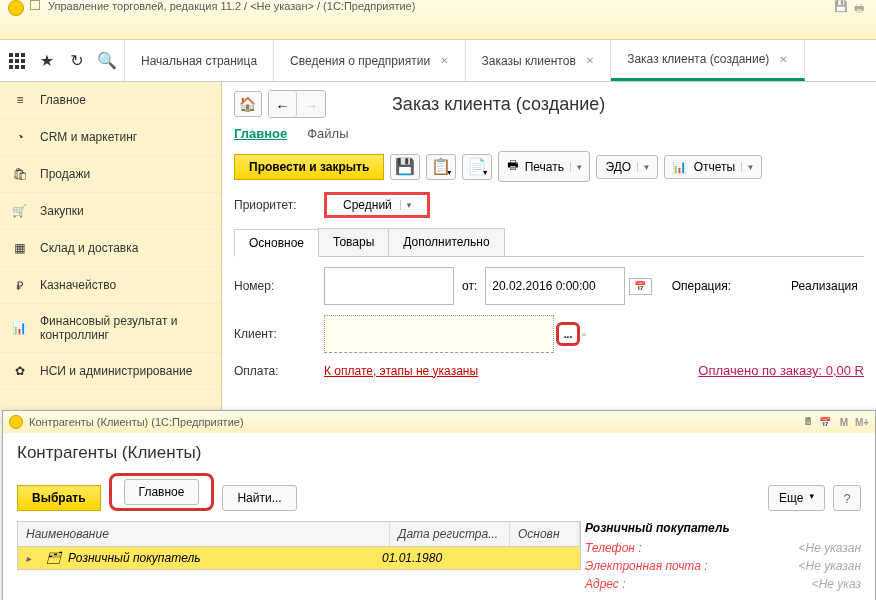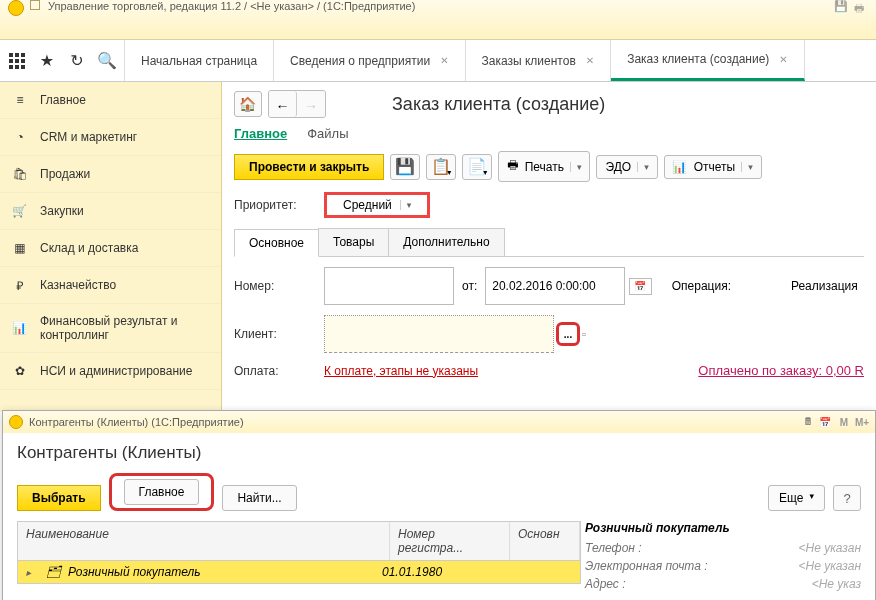--- a/index.html
+++ b/index.html
@@ -91,21 +91,21 @@
   .th2 { width: 120px; }
   .th3 { width: 70px; }
   .table-row { display: flex; background: #ffe85c; padding: 4px 8px; align-items: center; }
   .row-icon { width: 14px; margin-right: 6px; font-size: 10px; color: #666; }
   .row-icon2 { width: 16px; margin-right: 6px; }
   .td1 { flex: 1; }
   .td2 { width: 120px; }
   .td3 { width: 70px; }
   
   .detail-row { display: flex; margin: 4px 0; }
-  .detail-label { width: 140px; color: #737373; }
+  .detail-label { width: 140px; color: #ef4444; }
   .detail-value { color: #aaa; text-align: right; flex: 1; }
   .detail-title { font-weight: bold; margin-bottom: 6px; }
 </style>
 </head>
 <body>
 
 <div class="titlebar">
   <div class="logo"></div>
   <div class="dropdown"></div>
   <span>Управление торговлей, редакция 11.2 / &lt;Не указан&gt; / (1С:Предприятие)</span>
@@ -282,21 +282,21 @@
         <span style="font-size:9px">▾</span>
       </div>
     <div class="btn-question">?</div>
   </div>
 
   <div class="w2-body">
     <div class="w2-left">
       <div class="table">
         <div class="table-header">
           <div class="th th1">Наименование</div>
-          <div class="th th2">Номер регистра...</div>
+          <div class="th th2">Дата регистра...</div>
           <div class="th th3">Основн</div>
         </div>
         <div class="table-row">
           <span class="row-icon">▸</span>
           <span class="row-icon2">🗂</span>
           <div class="td1">Розничный покупатель</div>
           <div class="td2">01.01.1980</div>
           <div class="td3"></div>
         </div>
       </div>

